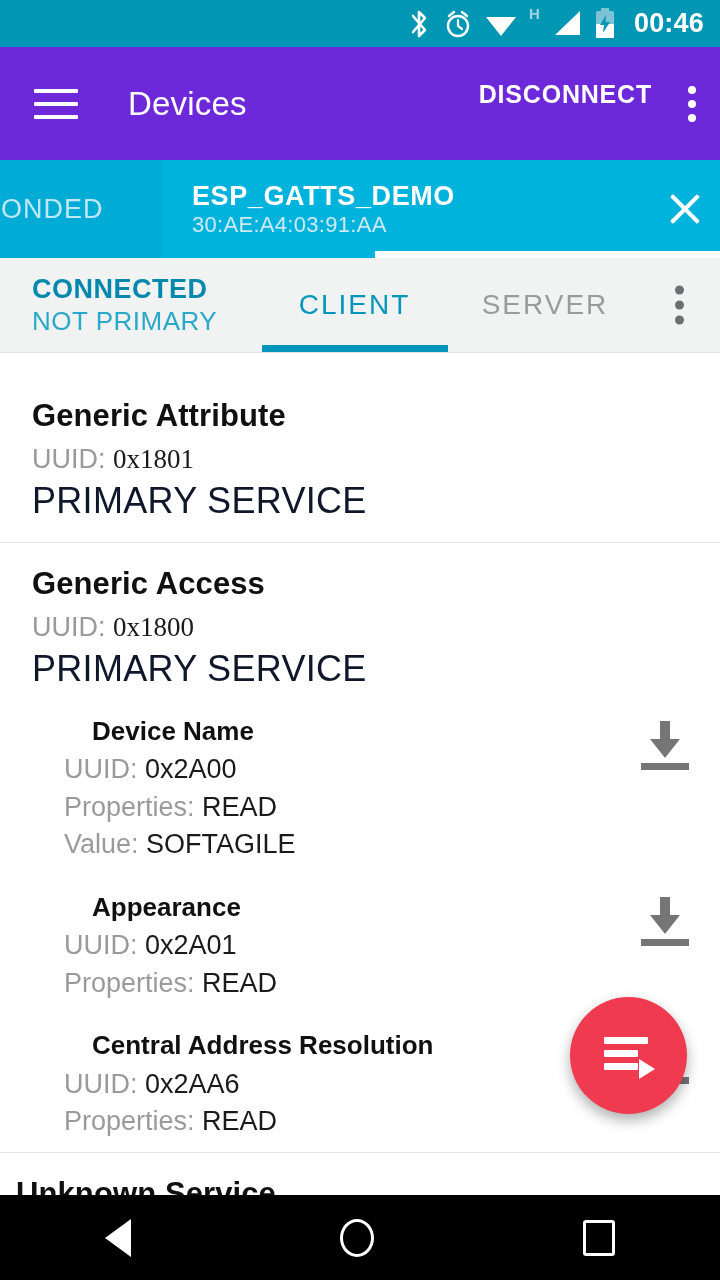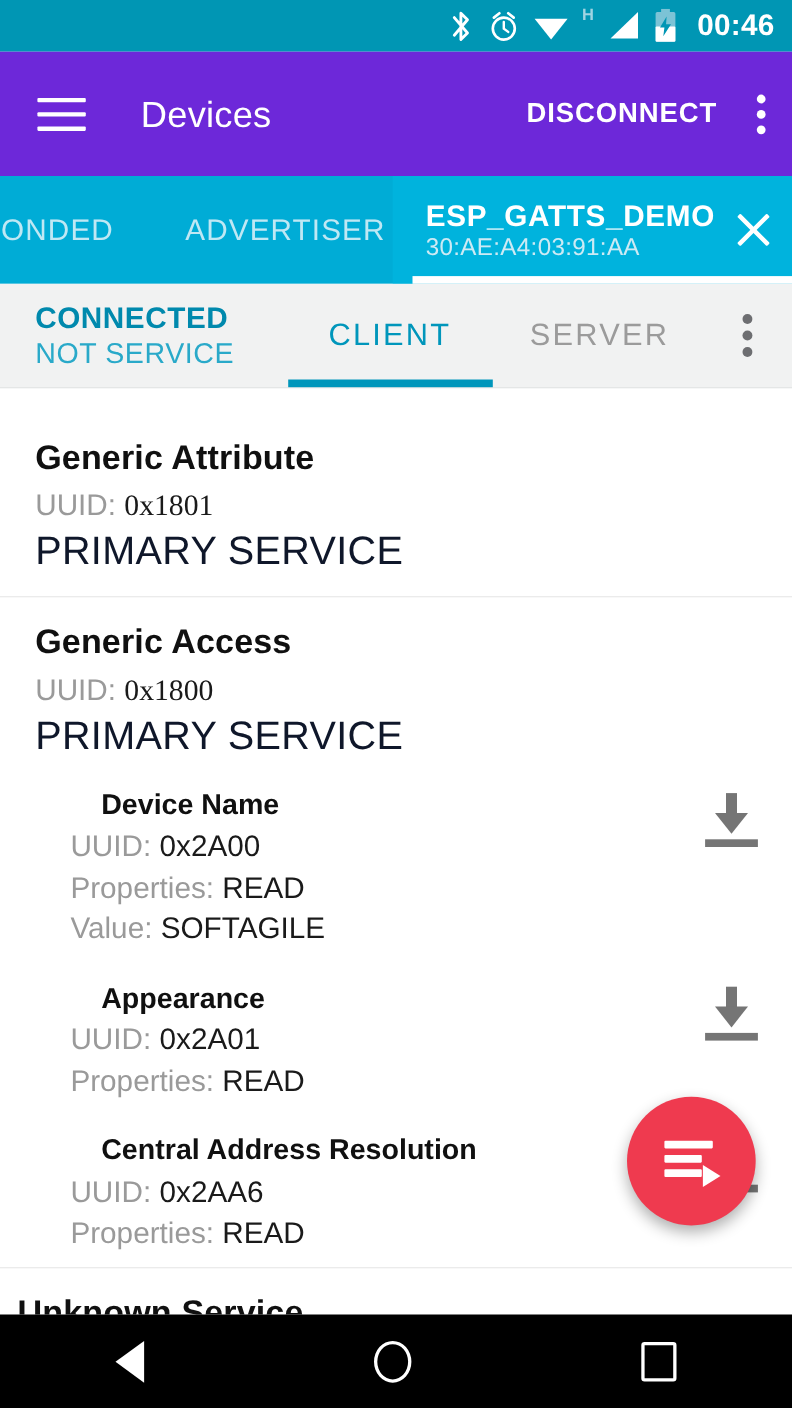--- a/index.html
+++ b/index.html
@@ -25,21 +25,21 @@
 
   
   .appbar{
     height:113px; background:#6d28d9; display:flex; align-items:center;
     padding:0 22px; position:relative;
   }
   .hamburger{ width:44px; height:30px; display:flex; flex-direction:column;
     justify-content:space-between; cursor:pointer; margin-left:12px;}
   .hamburger span{ display:block; height:4px; background:#fff; border-radius:1px;}
   .appbar-title{ color:#fff; font-size:33px; margin-left:50px; letter-spacing:.2px;}
-  .appbar-right{ margin-left:auto; display:flex; align-items:center; gap:26px; }
+  .appbar-right{ margin-left:auto; display:flex; align-items:flex-start; gap:26px; }
   .disconnect{ color:#fff; font-size:25px; font-weight:700; letter-spacing:.8px; cursor:pointer;}
   .kebab{ width:8px; display:flex; flex-direction:column; gap:6px; cursor:pointer; padding:6px 10px;}
   .kebab i{ width:8px; height:8px; border-radius:50%; background:#fff; display:block;}
 
   
   .tabstrip{ height:98px; background:#00acd6; display:flex; align-items:stretch; position:relative; }
   .tab{ display:flex; align-items:center; justify-content:center; color:#bfe8f4;
         font-size:27px; letter-spacing:1px; cursor:pointer; }
   .tab.t-bonded{ width:180px; padding-left:0; justify-content:flex-start; margin-left:-18px;}
   .tab.t-adv{ width:195px; }
@@ -179,35 +179,34 @@
       <div class="kebab">
         <i></i>
         <i></i>
         <i></i>
       </div>
     </div>
   </div>
 
   <div class="tabstrip">
     <div class="tab t-bonded">BONDED</div>
-    <div class="tab t-adv">ADVERTISER</div>
     <div class="tab t-device">
       <div class="devtab-text">
         <span class="devtab-name">ESP_GATTS_DEMO</span>
         <span class="devtab-addr">30:AE:A4:03:91:AA</span>
       </div>
       <div class="devtab-close"></div>
     </div>
     <div class="tab-indicator"></div>
   </div>
 
   <div class="substrip">
     <div class="conn-block">
       <div class="conn-state">CONNECTED</div>
-      <div class="conn-bond">NOT SERVICE</div>
+      <div class="conn-bond">NOT PRIMARY</div>
     </div>
     <div class="subtab active st-client">CLIENT</div>
     <div class="subtab inactive st-server">SERVER</div>
     <div class="sub-indicator"></div>
     <div class="sub-kebab">
       <i></i>
       <i></i>
       <i></i>
     </div>
   </div>

